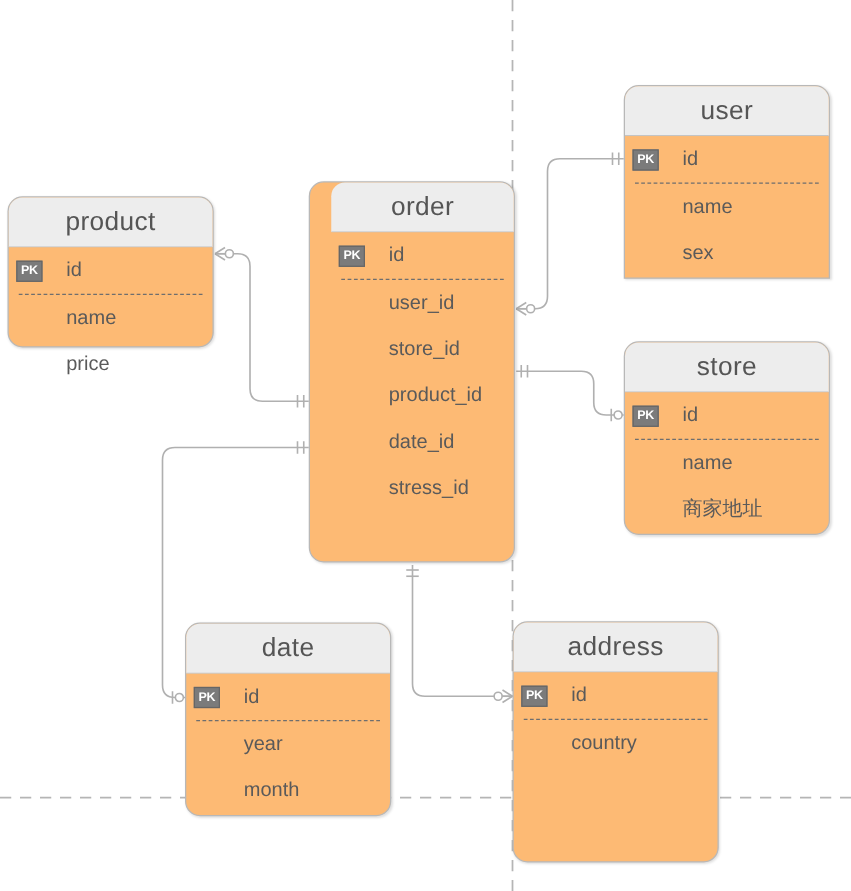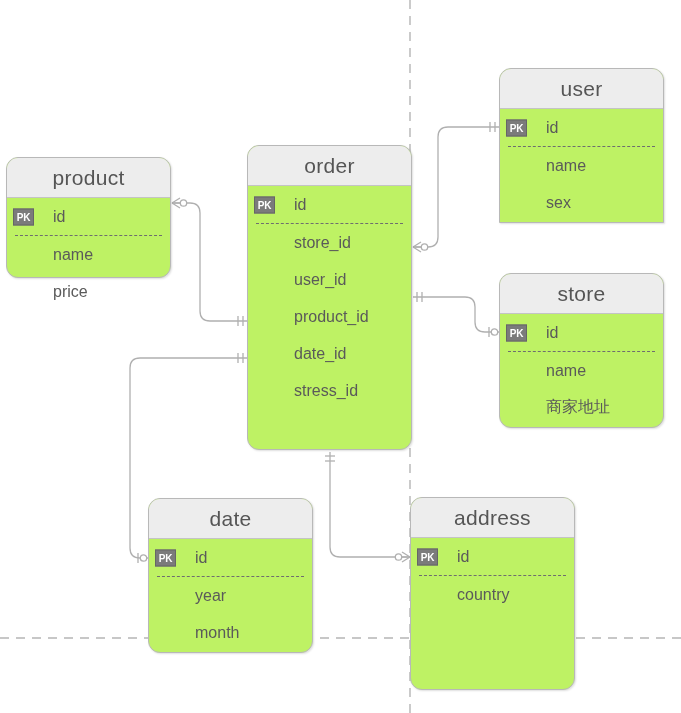--- a/index.html
+++ b/index.html
@@ -30,21 +30,21 @@
   #links {
     position: absolute;
     left: 0; top: 0;
     width: 681px;
     height: 713px;
     pointer-events: none;
   }
   .entity {
     position: absolute;
     box-sizing: border-box;
-    background: #bef264;
+    background: #fdba74;
     border: 1px solid #b8b8b8;
     border-radius: 12px;
     box-shadow: 1px 1px 2px rgba(0,0,0,0.13);
   }
   .entity.sq-bottom {
     border-bottom-left-radius: 0;
     border-bottom-right-radius: 0;
   }
   .entity-header {
     box-sizing: border-box;
@@ -174,37 +174,37 @@
           </div>
           <div class="pk-separator"></div>
           <div class="field-row">
             <span class="field-name">name</span>
           </div>
           <div class="field-row">
             <span class="field-name">price</span>
           </div>
         </div>
       </div>
-      <div class="entity" style="left: 247px; top: 145px; width: 165px; height: 305px;">
+      <div class="entity" style="left: 247px; top: 145px; width: 165px; height: 305px; padding-left: 17px;">
         <div class="entity-header">
           <div class="entity-title">order</div>
         </div>
         <div class="entity-body">
           <div class="field-row">
             <span class="pk-badge">PK</span>
             <span class="field-name">id</span>
           </div>
           <div class="pk-separator"></div>
           <div class="field-row">
+            <span class="field-name">user_id</span>
+          </div>
+          <div class="field-row">
             <span class="field-name">store_id</span>
           </div>
           <div class="field-row">
-            <span class="field-name">user_id</span>
-          </div>
-          <div class="field-row">
             <span class="field-name">product_id</span>
           </div>
           <div class="field-row">
             <span class="field-name">date_id</span>
           </div>
           <div class="field-row">
             <span class="field-name">stress_id</span>
           </div>
         </div>
       </div>

